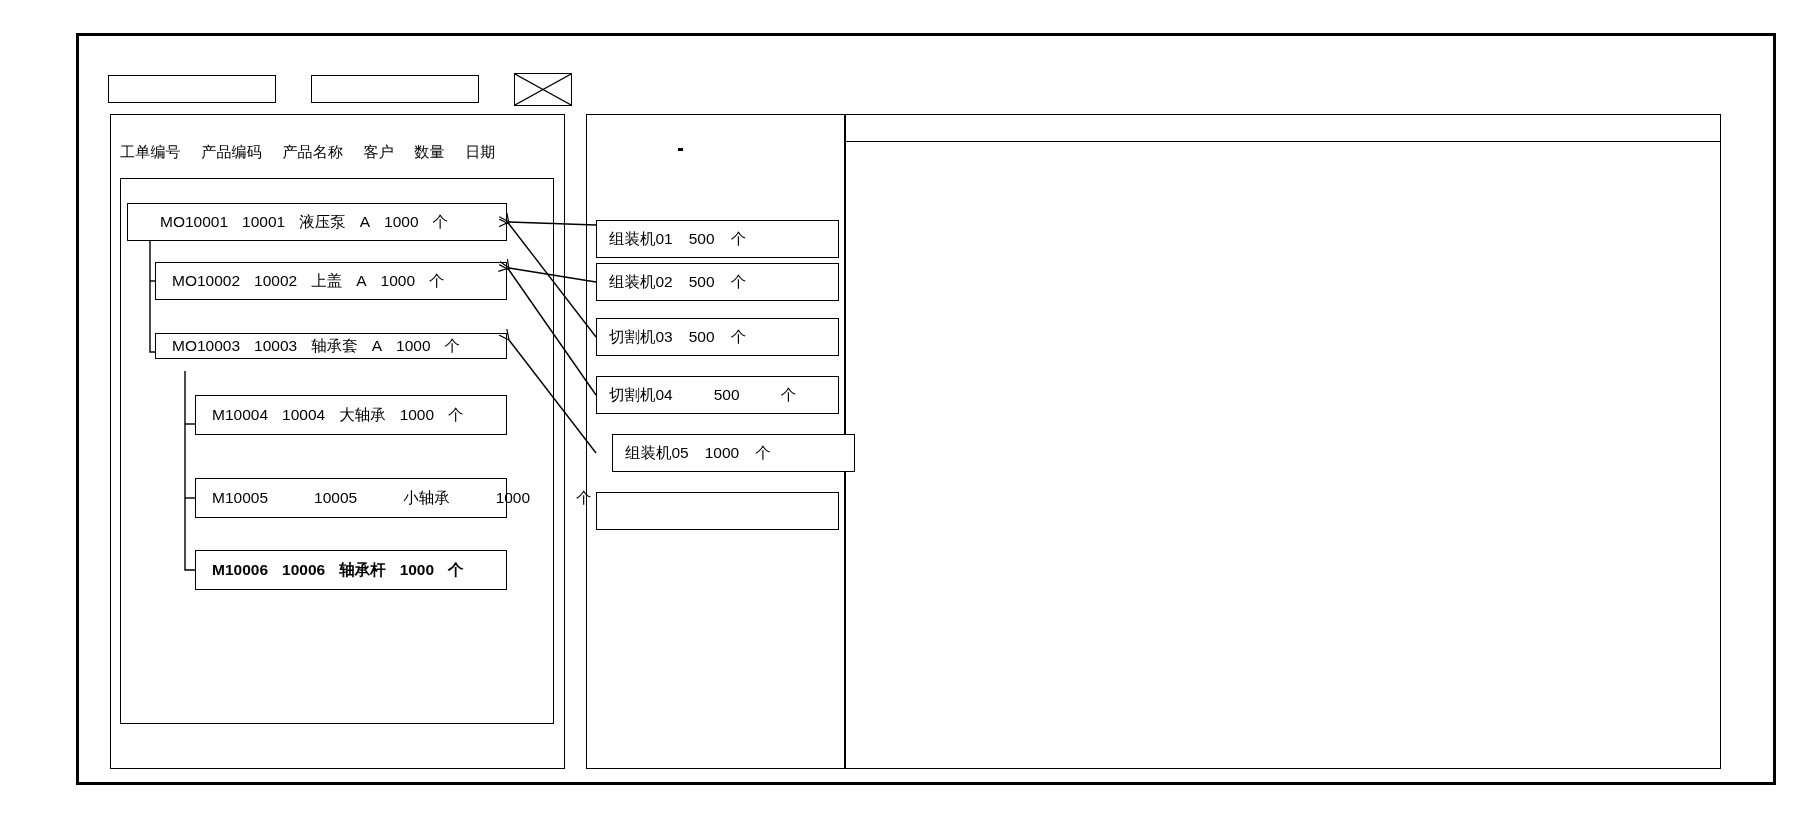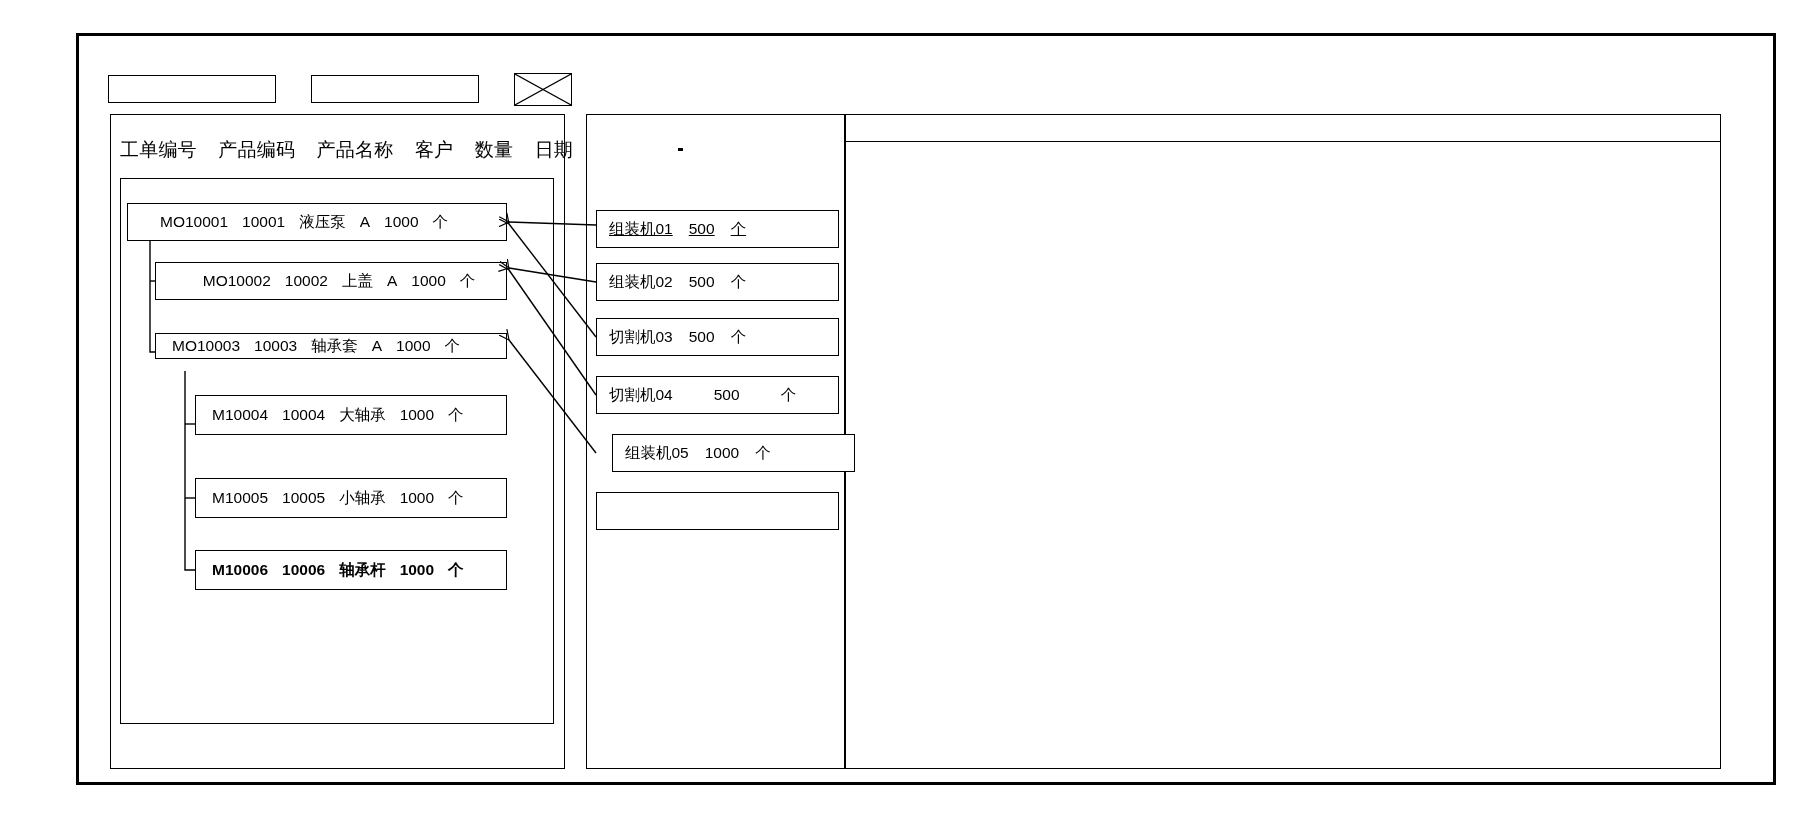--- a/index.html
+++ b/index.html
@@ -86,22 +86,22 @@
     top: 148px;
     width: 5px;
     height: 3px;
     background: #000000;
   }
 
   
   .col-headers {
     position: absolute;
     left: 120px;
-    top: 137px;
-    font-size: 19px;
+    top: 143px;
+    font-size: 15px;
     white-space: nowrap;
     letter-spacing: 0.2px;
   }
   .col-headers span { margin-right: 16px; }
   .col-headers span:last-child { margin-right: 0; }
 
   .tree-area {
     position: absolute;
     left: 120px;
     top: 178px;
@@ -121,44 +121,44 @@
     align-items: center;
     font-size: 15.5px;
     white-space: nowrap;
     padding-left: 16px;
   }
   .node .cell { margin-right: 14px; }
   .node .cell:last-child { margin-right: 0; }
 
   
   .node-1 { left: 127px; top: 203px; width: 380px; height: 38px; padding-left: 32px; }
-  .node-2 { left: 155px; top: 262px; width: 352px; height: 38px; justify-content: center; }
+  .node-2 { left: 155px; top: 262px; width: 352px; height: 38px; }
   .node-3 { left: 155px; top: 333px; width: 352px; height: 26px; }
   .node-4 { left: 195px; top: 395px; width: 312px; height: 40px; }
-  .node-5 { left: 195px; top: 478px; width: 312px; height: 40px; }
+  .node-5 { left: 195px; top: 478px; width: 312px; height: 40px; gap: 32px; }
   .node-6 { left: 195px; top: 550px; width: 312px; height: 40px; font-weight: bold; }
 
   
   .mcard {
     position: absolute;
     left: 596px;
     width: 243px;
     height: 38px;
     border: 1.5px solid #000000;
     box-sizing: border-box;
     background: #ffffff;
     display: flex;
     align-items: center;
     font-size: 15.5px;
     white-space: nowrap;
     padding-left: 12px;
   }
   .mcard .cell { margin-right: 16px; }
   .mcard .cell:last-child { margin-right: 0; }
-  .mcard-1 { top: 210px; text-decoration: underline; }
+  .mcard-1 { top: 220px; }
   .mcard-2 { top: 263px; }
   .mcard-3 { top: 318px; }
   .mcard-4 { top: 376px; gap: 25px; }
   .mcard-5 { top: 434px; margin-left: 16px; }
   .mcard-6 { top: 492px; }
 
   
   .overlay {
     position: absolute;
     left: 0; top: 0;

